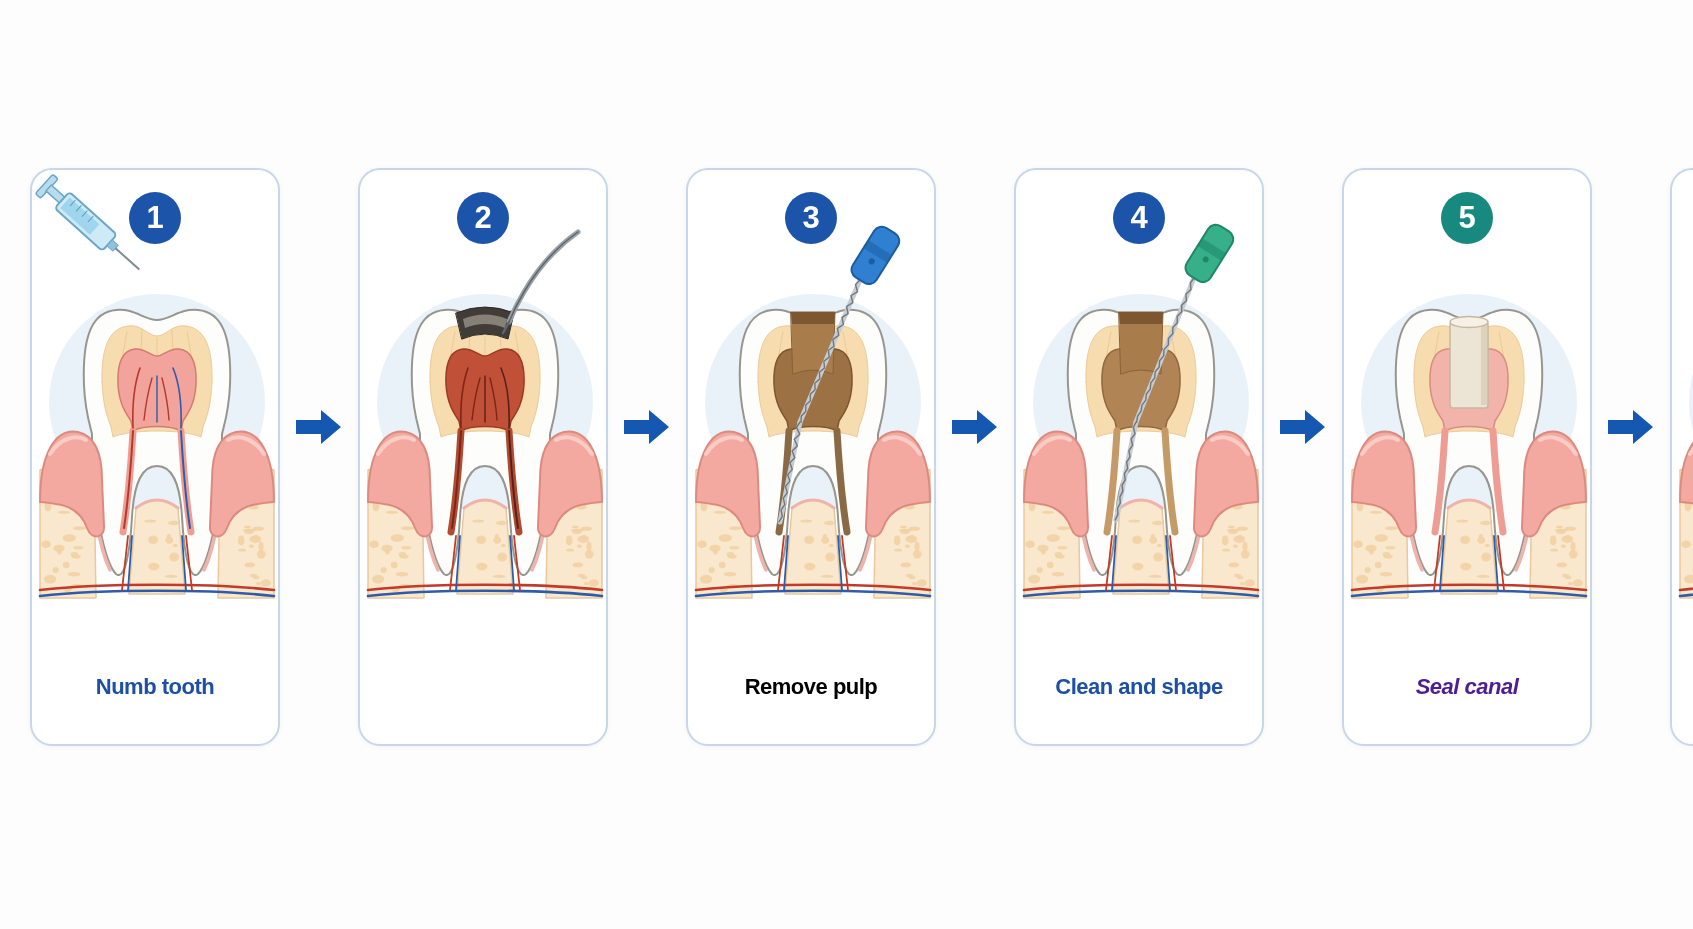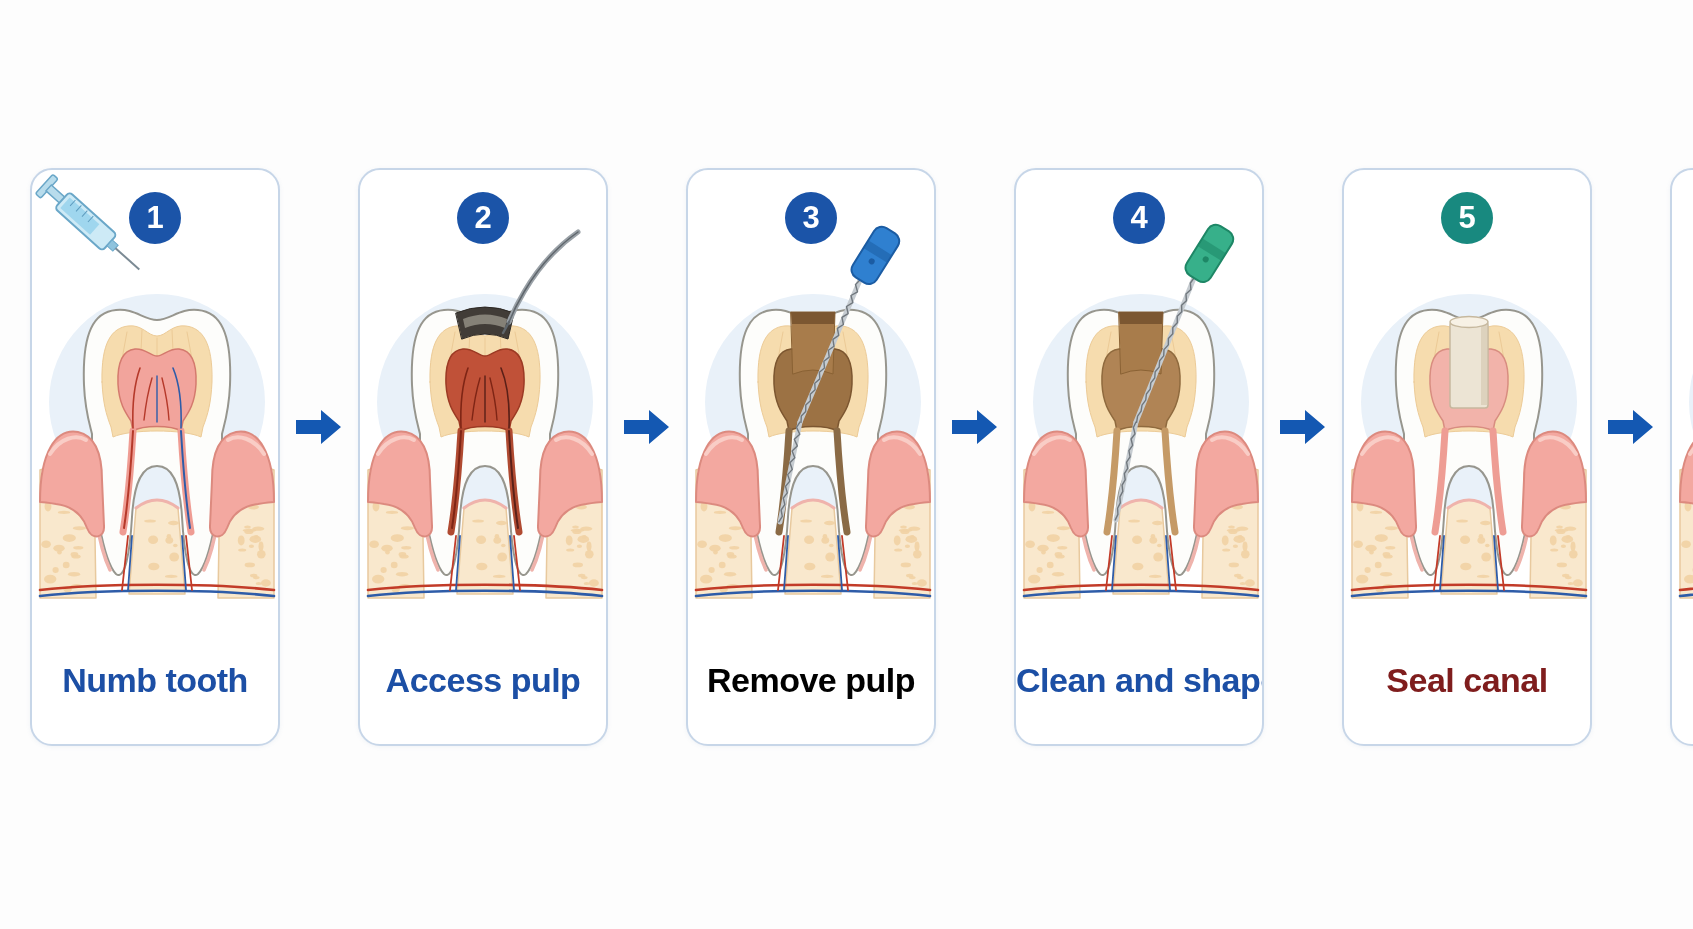--- a/index.html
+++ b/index.html
@@ -16,21 +16,21 @@
   }
   .badge{
     position:absolute;top:22px;left:50%;transform:translateX(-50%);
     width:52px;height:52px;border-radius:50%;
     color:#ffffff;font-size:31px;font-weight:700;
     display:flex;align-items:center;justify-content:center;z-index:3;
   }
   .tooth{position:absolute;left:0;top:0;width:250px;height:578px;}
   .steplabel{
     position:absolute;bottom:44px;left:0;width:100%;text-align:center;
-    font-size:34px;font-weight:700;white-space:nowrap;z-index:3;letter-spacing:-0.5px;
+    font-size:22px;font-weight:700;white-space:nowrap;z-index:3;letter-spacing:-0.5px;
   }
   .arrowWrap{width:26px;height:578px;position:relative;flex:0 0 auto;}
   .arrowWrap svg{position:absolute;left:50%;top:241px;transform:translateX(-50%);z-index:4;}
 </style>
 </head>
 <body style="background: rgb(253, 253, 253);">
 
 <div class="row">
 
   <div class="card" style="border-color: rgb(199, 214, 232); background: rgb(255, 255, 255);">
@@ -230,21 +230,20 @@
         <path d="M8,420 C70,413 180,413 242,420" fill="none" stroke="#c23b28" stroke-width="2.6" stroke-linecap="round" stroke-linejoin="round"></path>
         <path d="M8,426 C70,419 180,419 242,426" fill="none" stroke="#2e5ca8" stroke-width="2.6" stroke-linecap="round" stroke-linejoin="round"></path>
         <path d="M96,366 L90,420" fill="none" stroke="#c23b28" stroke-width="1.8" stroke-linecap="round" stroke-linejoin="round"></path>
         <path d="M100,366 L96,420" fill="none" stroke="#2e5ca8" stroke-width="1.8" stroke-linecap="round" stroke-linejoin="round"></path>
         <path d="M154,366 L160,420" fill="none" stroke="#c23b28" stroke-width="1.8" stroke-linecap="round" stroke-linejoin="round"></path>
         <path d="M150,366 L154,420" fill="none" stroke="#2e5ca8" stroke-width="1.8" stroke-linecap="round" stroke-linejoin="round"></path>
         <path d="M218,62 C198,76 178,98 164,122 C158,132 153,142 149,152" fill="none" stroke="#9aa1a7" stroke-width="5" stroke-linecap="round" stroke-linejoin="round"></path>
         <path d="M218,62 C198,76 178,98 164,122 C158,132 153,142 149,152" fill="none" stroke="#5f666c" stroke-width="1.5" stroke-linecap="round" stroke-linejoin="round"></path>
         <path d="M149,152 L143,163" fill="none" stroke="#5f666c" stroke-width="2.5" stroke-linecap="round" stroke-linejoin="round"></path>
       </svg>
-    <div class="steplabel" style="color: rgb(28, 79, 165);">Access pulp</div>
   </div>
 
   <div class="arrowWrap">
     <svg width="46" height="36" viewBox="0 0 46 36">
         <polygon points="0,11 25,11 25,1 45,18 25,35 25,25 0,25" fill="#1458b2"></polygon>
       </svg>
   </div>
 
   <div class="card" style="border-color: rgb(199, 214, 232); background: rgb(255, 255, 255);">
     <div class="badge" style="background: rgb(27, 84, 168);">3</div>
@@ -528,21 +527,21 @@
           <path d="M8,332 C8,282 24,258 46,262 C64,266 70,284 70,310 L72,356 C73,368 60,371 55,358 C50,344 40,336 24,334 C18,333 12,332 8,332 Z" fill="#f3a8a0" stroke="#dc8a7f" stroke-width="2" stroke-linecap="round" stroke-linejoin="round"></path>
           <path d="M18,284 C28,268 44,264 54,270" fill="none" stroke="#f9cdc6" stroke-width="4" stroke-linecap="round" stroke-linejoin="round"></path>
         </g>
         <path d="M8,420 C70,413 180,413 242,420" fill="none" stroke="#c23b28" stroke-width="2.6" stroke-linecap="round" stroke-linejoin="round"></path>
         <path d="M8,426 C70,419 180,419 242,426" fill="none" stroke="#2e5ca8" stroke-width="2.6" stroke-linecap="round" stroke-linejoin="round"></path>
         <path d="M96,366 L90,420" fill="none" stroke="#c23b28" stroke-width="1.8" stroke-linecap="round" stroke-linejoin="round"></path>
         <path d="M100,366 L96,420" fill="none" stroke="#2e5ca8" stroke-width="1.8" stroke-linecap="round" stroke-linejoin="round"></path>
         <path d="M154,366 L160,420" fill="none" stroke="#c23b28" stroke-width="1.8" stroke-linecap="round" stroke-linejoin="round"></path>
         <path d="M150,366 L154,420" fill="none" stroke="#2e5ca8" stroke-width="1.8" stroke-linecap="round" stroke-linejoin="round"></path>
       </svg>
-    <div class="steplabel" style="color: #7f1d1d;">Seal canal</div>
+    <div class="steplabel" style="color: #4c1d95; font-style: italic;">Seal canal</div>
   </div>
 
   <div class="arrowWrap">
     <svg width="46" height="36" viewBox="0 0 46 36">
         <polygon points="0,11 25,11 25,1 45,18 25,35 25,25 0,25" fill="#1458b2"></polygon>
       </svg>
   </div>
 
   <div class="card" style="border-color: rgb(199, 214, 232); background: rgb(255, 255, 255);">
 

